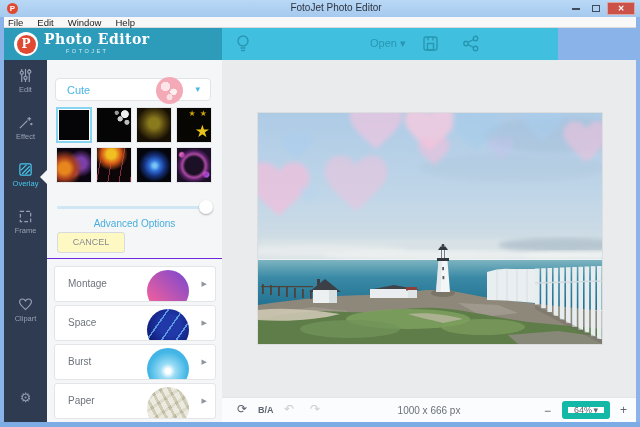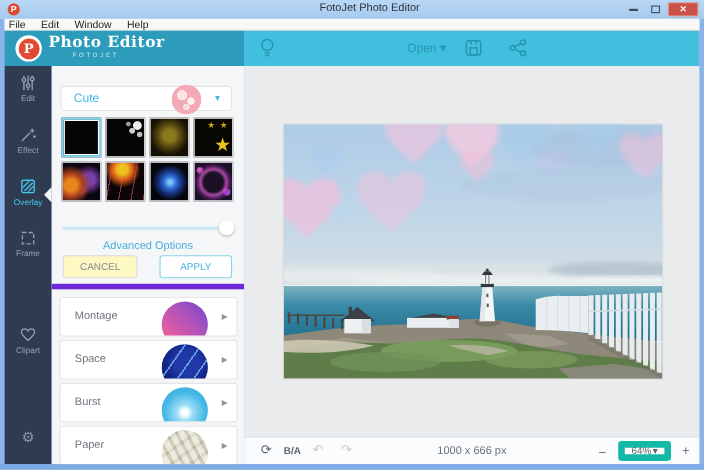--- a/index.html
+++ b/index.html
@@ -14,21 +14,21 @@
   .tb-btn { top:2px; height:13px; display:flex; align-items:center; justify-content:center; }
   #btn-min { left:567px; width:18px; } #btn-min .bar { width:8px; height:2px; background:#3f4c5e; }
   #btn-max { left:587px; width:18px; } #btn-max .box { width:8px; height:7px; border:1.5px solid #3f4c5e; }
   #btn-close { left:607px; width:28px; background:#cc5149; border:1px solid #e0a39e; border-radius:1px; color:#fff; font-size:8px; font-weight:bold; }
 
   #menubar { left:0; top:17px; width:640px; height:11px; background:#f8f8f8; border-bottom:1px solid #d9d9d9; display:flex; align-items:center; padding-left:8px; gap:14px; }
   #menubar .menu-item { font-size:9.5px; color:#1d1d1d; }
 
   
   #header-left { left:4px; top:28px; width:218px; height:32px; background:#2d9cba; }
-  #header-right { left:222px; top:28px; width:413px; height:32px; background:#40bfdf; }
+  #header-right { left:222px; top:28px; width:336px; height:32px; background:#40bfdf; }
   #brand-logo { left:10px; top:4px; width:24px; height:24px; border-radius:50%; background:#fff; display:flex; align-items:center; justify-content:center; }
   #brand-logo .p-inner { width:19px; height:19px; border-radius:50%; background:#e04a33; color:#fff; font-weight:bold; font-size:12px; text-align:center; line-height:19px; font-family:"DejaVu Serif", serif; }
   #brand-name { left:40px; top:3px; font-family:"DejaVu Serif", serif; font-weight:bold; font-size:14px; color:#fff; letter-spacing:.5px; }
   #brand-sub { left:62px; top:20px; font-size:5.5px; letter-spacing:2.5px; color:rgba(255,255,255,.8); }
   .hdr-ic { color:#2796b2; }
   #bulb-icon { left:12px; top:6px; }
   #open-button { left:148px; top:9px; font-size:11px; color:#2796b2; }
   #save-icon { left:200px; top:7px; }
   #share-icon { left:240px; top:7px; }
 
@@ -67,21 +67,21 @@
 
   #intensity-row { position:absolute; left:10px; top:130px; width:154px; display:flex; justify-content:space-between; }
   #intensity-label { font-size:10px; color:#8a909a; }
   #intensity-value { font-size:10px; color:#565c64; }
   #intensity-slider { position:absolute; left:10px; top:146px; width:154px; height:3px; background:#cfe7f3; border-radius:2px; }
   #slider-handle { position:absolute; right:-2px; top:-6px; width:14px; height:14px; border-radius:50%; background:#fff; box-shadow:0 1px 2px rgba(0,0,0,.3); }
   #advanced-link { position:absolute; left:0; top:158px; width:175px; text-align:center; font-size:10px; color:#49aede; }
   #cancel-button { position:absolute; left:10px; top:172px; width:68px; height:21px; background:#fef9c3; border:1px solid #d7dade; border-radius:3px; font-size:9px; color:#848a93; text-align:center; line-height:19px; }
   #apply-button { position:absolute; left:98px; top:172px; width:66px; height:21px; background:#fff; border:1px solid #86d2ec; border-radius:3px; font-size:9px; color:#41b4de; text-align:center; line-height:19px; }
 
-  #group-list { position:absolute; left:0; top:198px; width:175px; height:164px; border-top:5px solid #6d28d9; overflow:hidden; }
+  #group-list { position:absolute; left:0; top:198px; width:175px; height:164px; border-top:1px solid #6d28d9; overflow:hidden; }
   .group-card { position:absolute; left:7px; width:162px; height:36px; background:#fff; border:1px solid #e3e5e9; border-radius:3px; overflow:hidden; }
   .group-card .g-label { position:absolute; left:13px; top:11px; font-size:10px; color:#6d737c; }
   .group-card .g-circle { position:absolute; left:92px; top:3px; width:42px; height:42px; border-radius:50%; }
   .group-card .g-arrow { position:absolute; right:8px; top:13px; font-size:7px; color:#8f959d; }
   .gc-montage { background:linear-gradient(45deg,#ef5f9d 15%,#8a4bc8 85%); }
   .gc-space { background:#16258f radial-gradient(circle at 55% 40%, #2038a8 0 30%, #101d7a 70%); background-blend-mode:normal; position:relative; }
   .gc-space::after { content:""; position:absolute; inset:0; border-radius:50%; background:repeating-linear-gradient(125deg, transparent 0 5px, rgba(110,180,240,.8) 5px 6.5px, transparent 6.5px 12px); }
   .gc-burst { background:radial-gradient(circle at 50% 55%, #ffffff 0 8%, #9adcf5 24%, #45b7e6 60%, #3aa9de 100%); }
   .gc-paper { background-color:#d6d2ba; background-image:repeating-linear-gradient(62deg, rgba(255,255,255,.4) 0 5px, rgba(160,156,130,.25) 5px 8px), repeating-linear-gradient(-35deg, rgba(255,255,255,.25) 0 7px, rgba(150,146,120,.2) 7px 10px); }
 
@@ -240,21 +240,20 @@
     <div class="thumb t6"></div>
     <div class="thumb t7"></div>
     <div class="thumb t8"></div>
   </div>
 
   <div id="intensity-slider">
     <div id="slider-handle"></div>
   </div>
   <div id="advanced-link">Advanced Options</div>
   <div id="cancel-button">CANCEL</div>
-  <div id="apply-button">APPLY</div>
 
   <div id="group-list">
     <div class="group-card" style="top:7px">
       <span class="g-label">Montage</span>
       <span class="g-circle gc-montage"></span>
       <span class="g-arrow">▶</span>
     </div>
     <div class="group-card" style="top:46px">
       <span class="g-label">Space</span>
       <span class="g-circle gc-space"></span>

